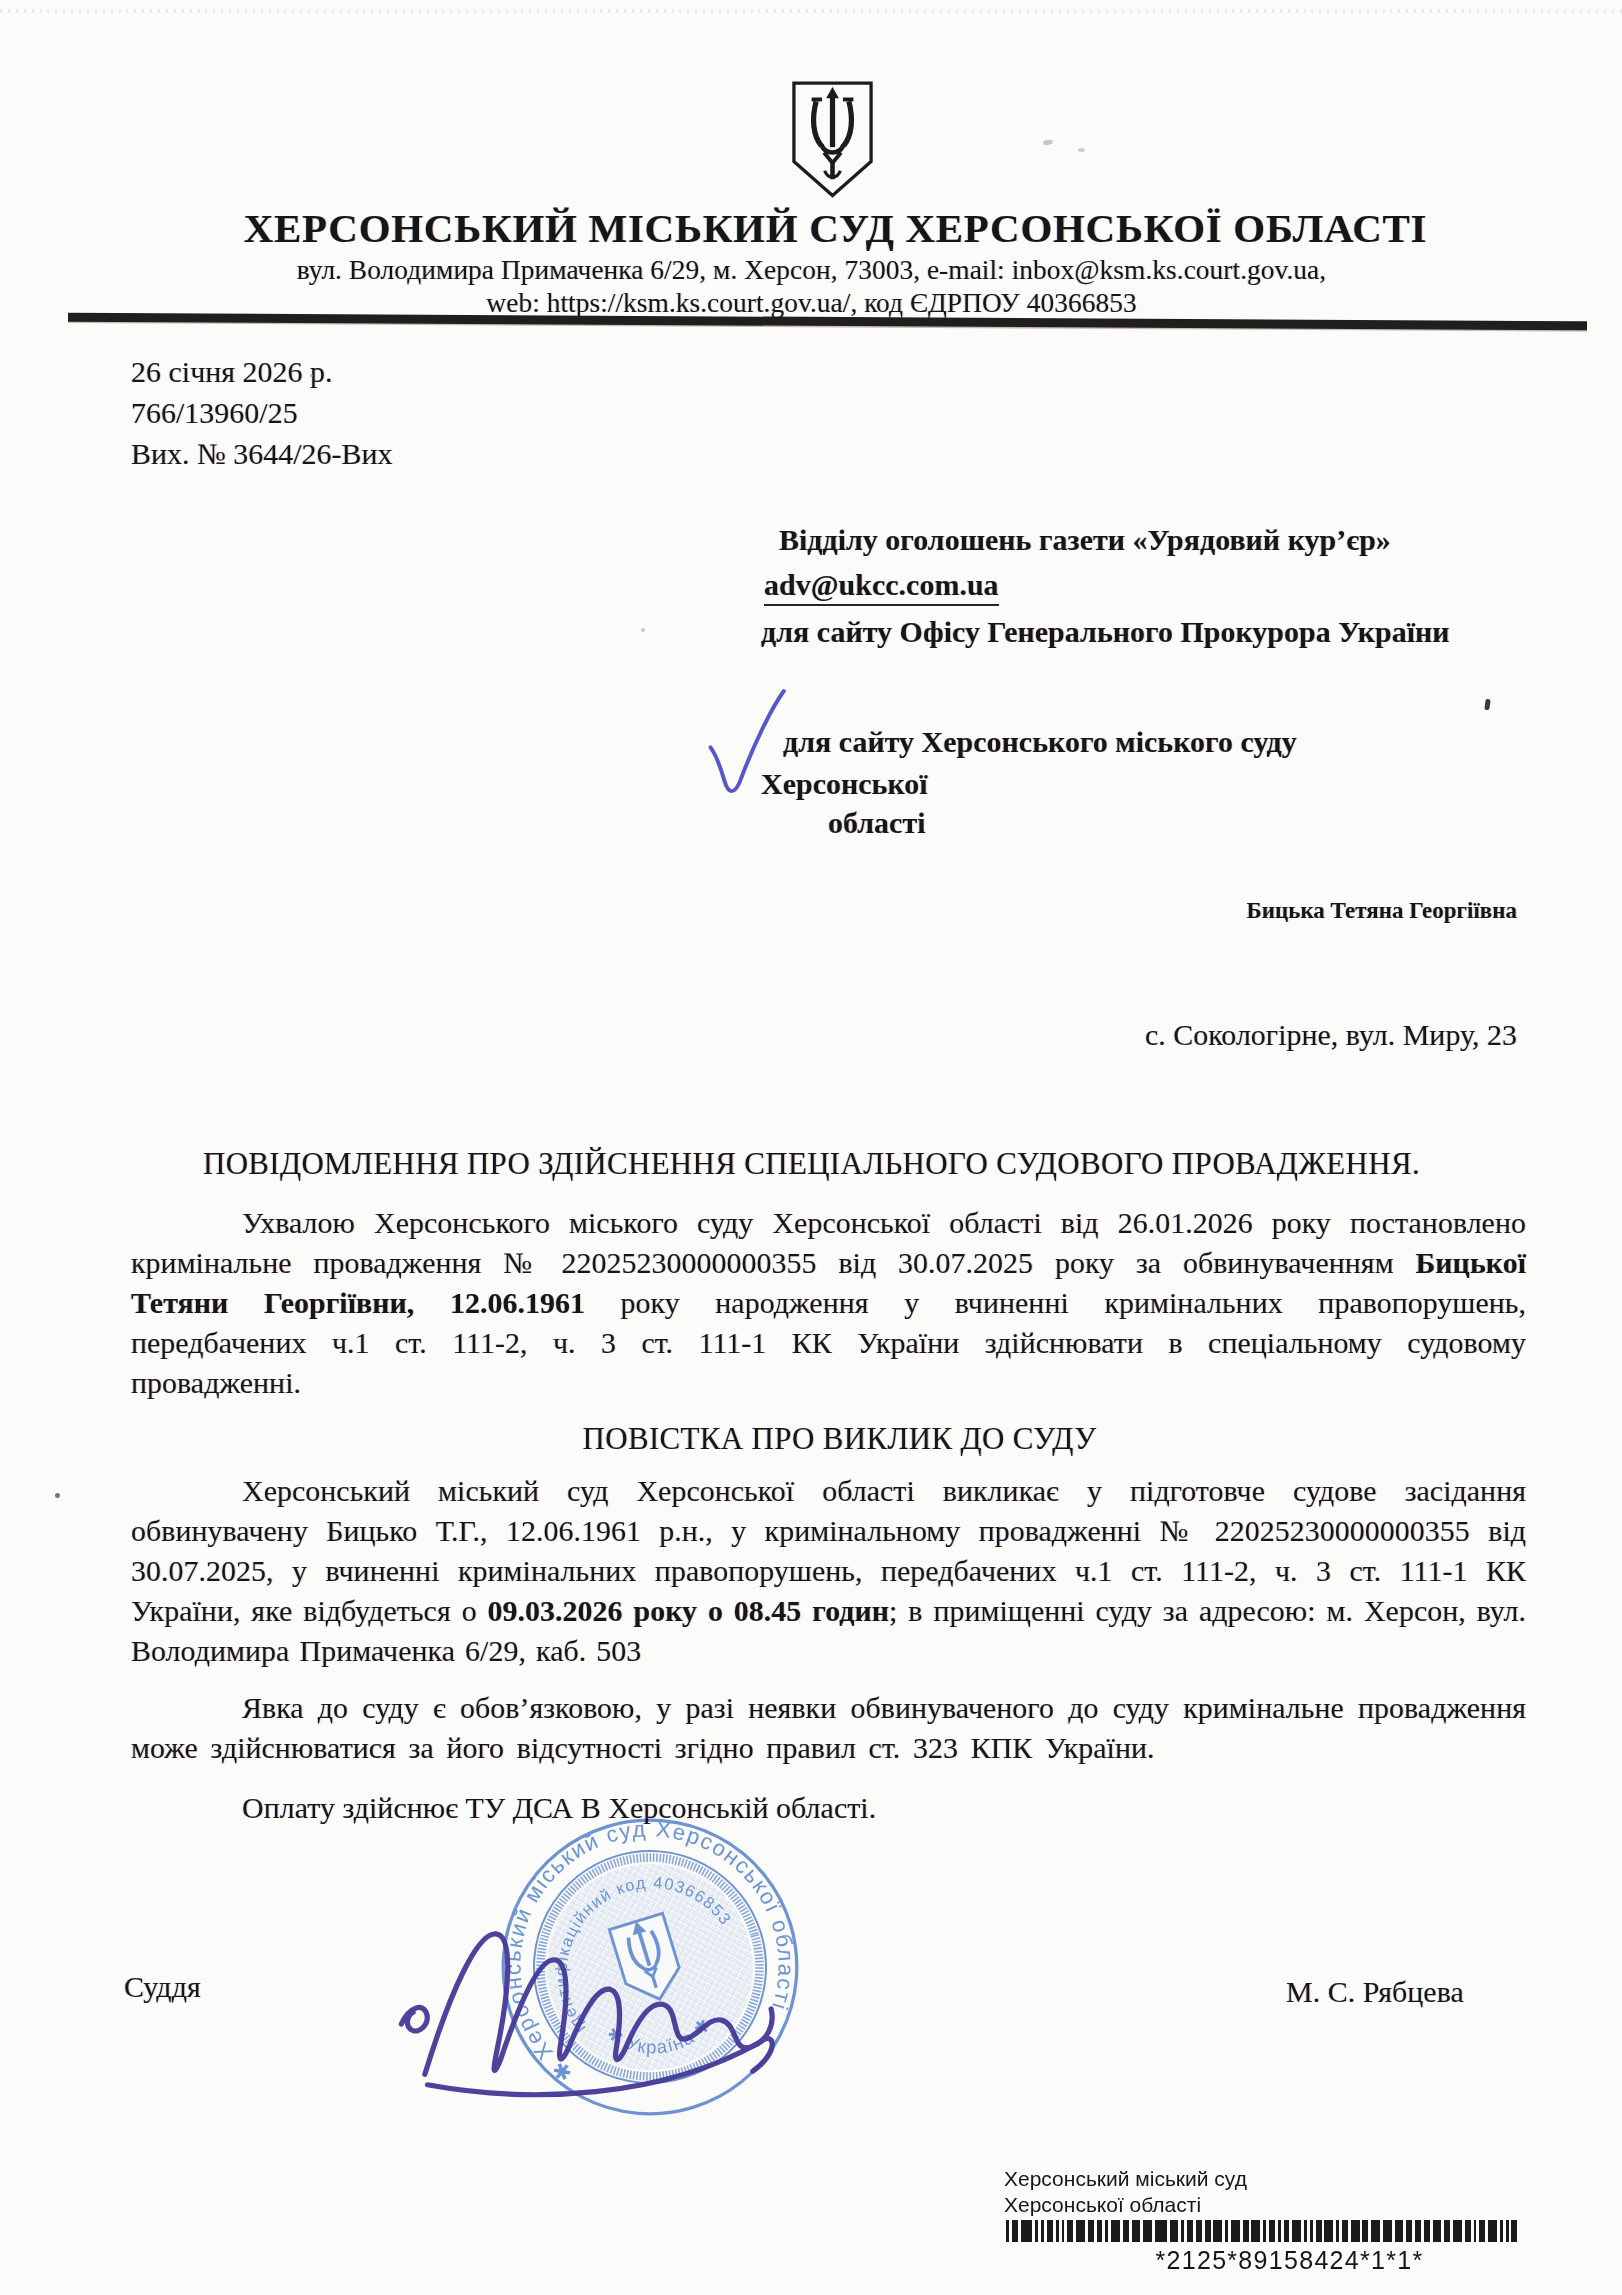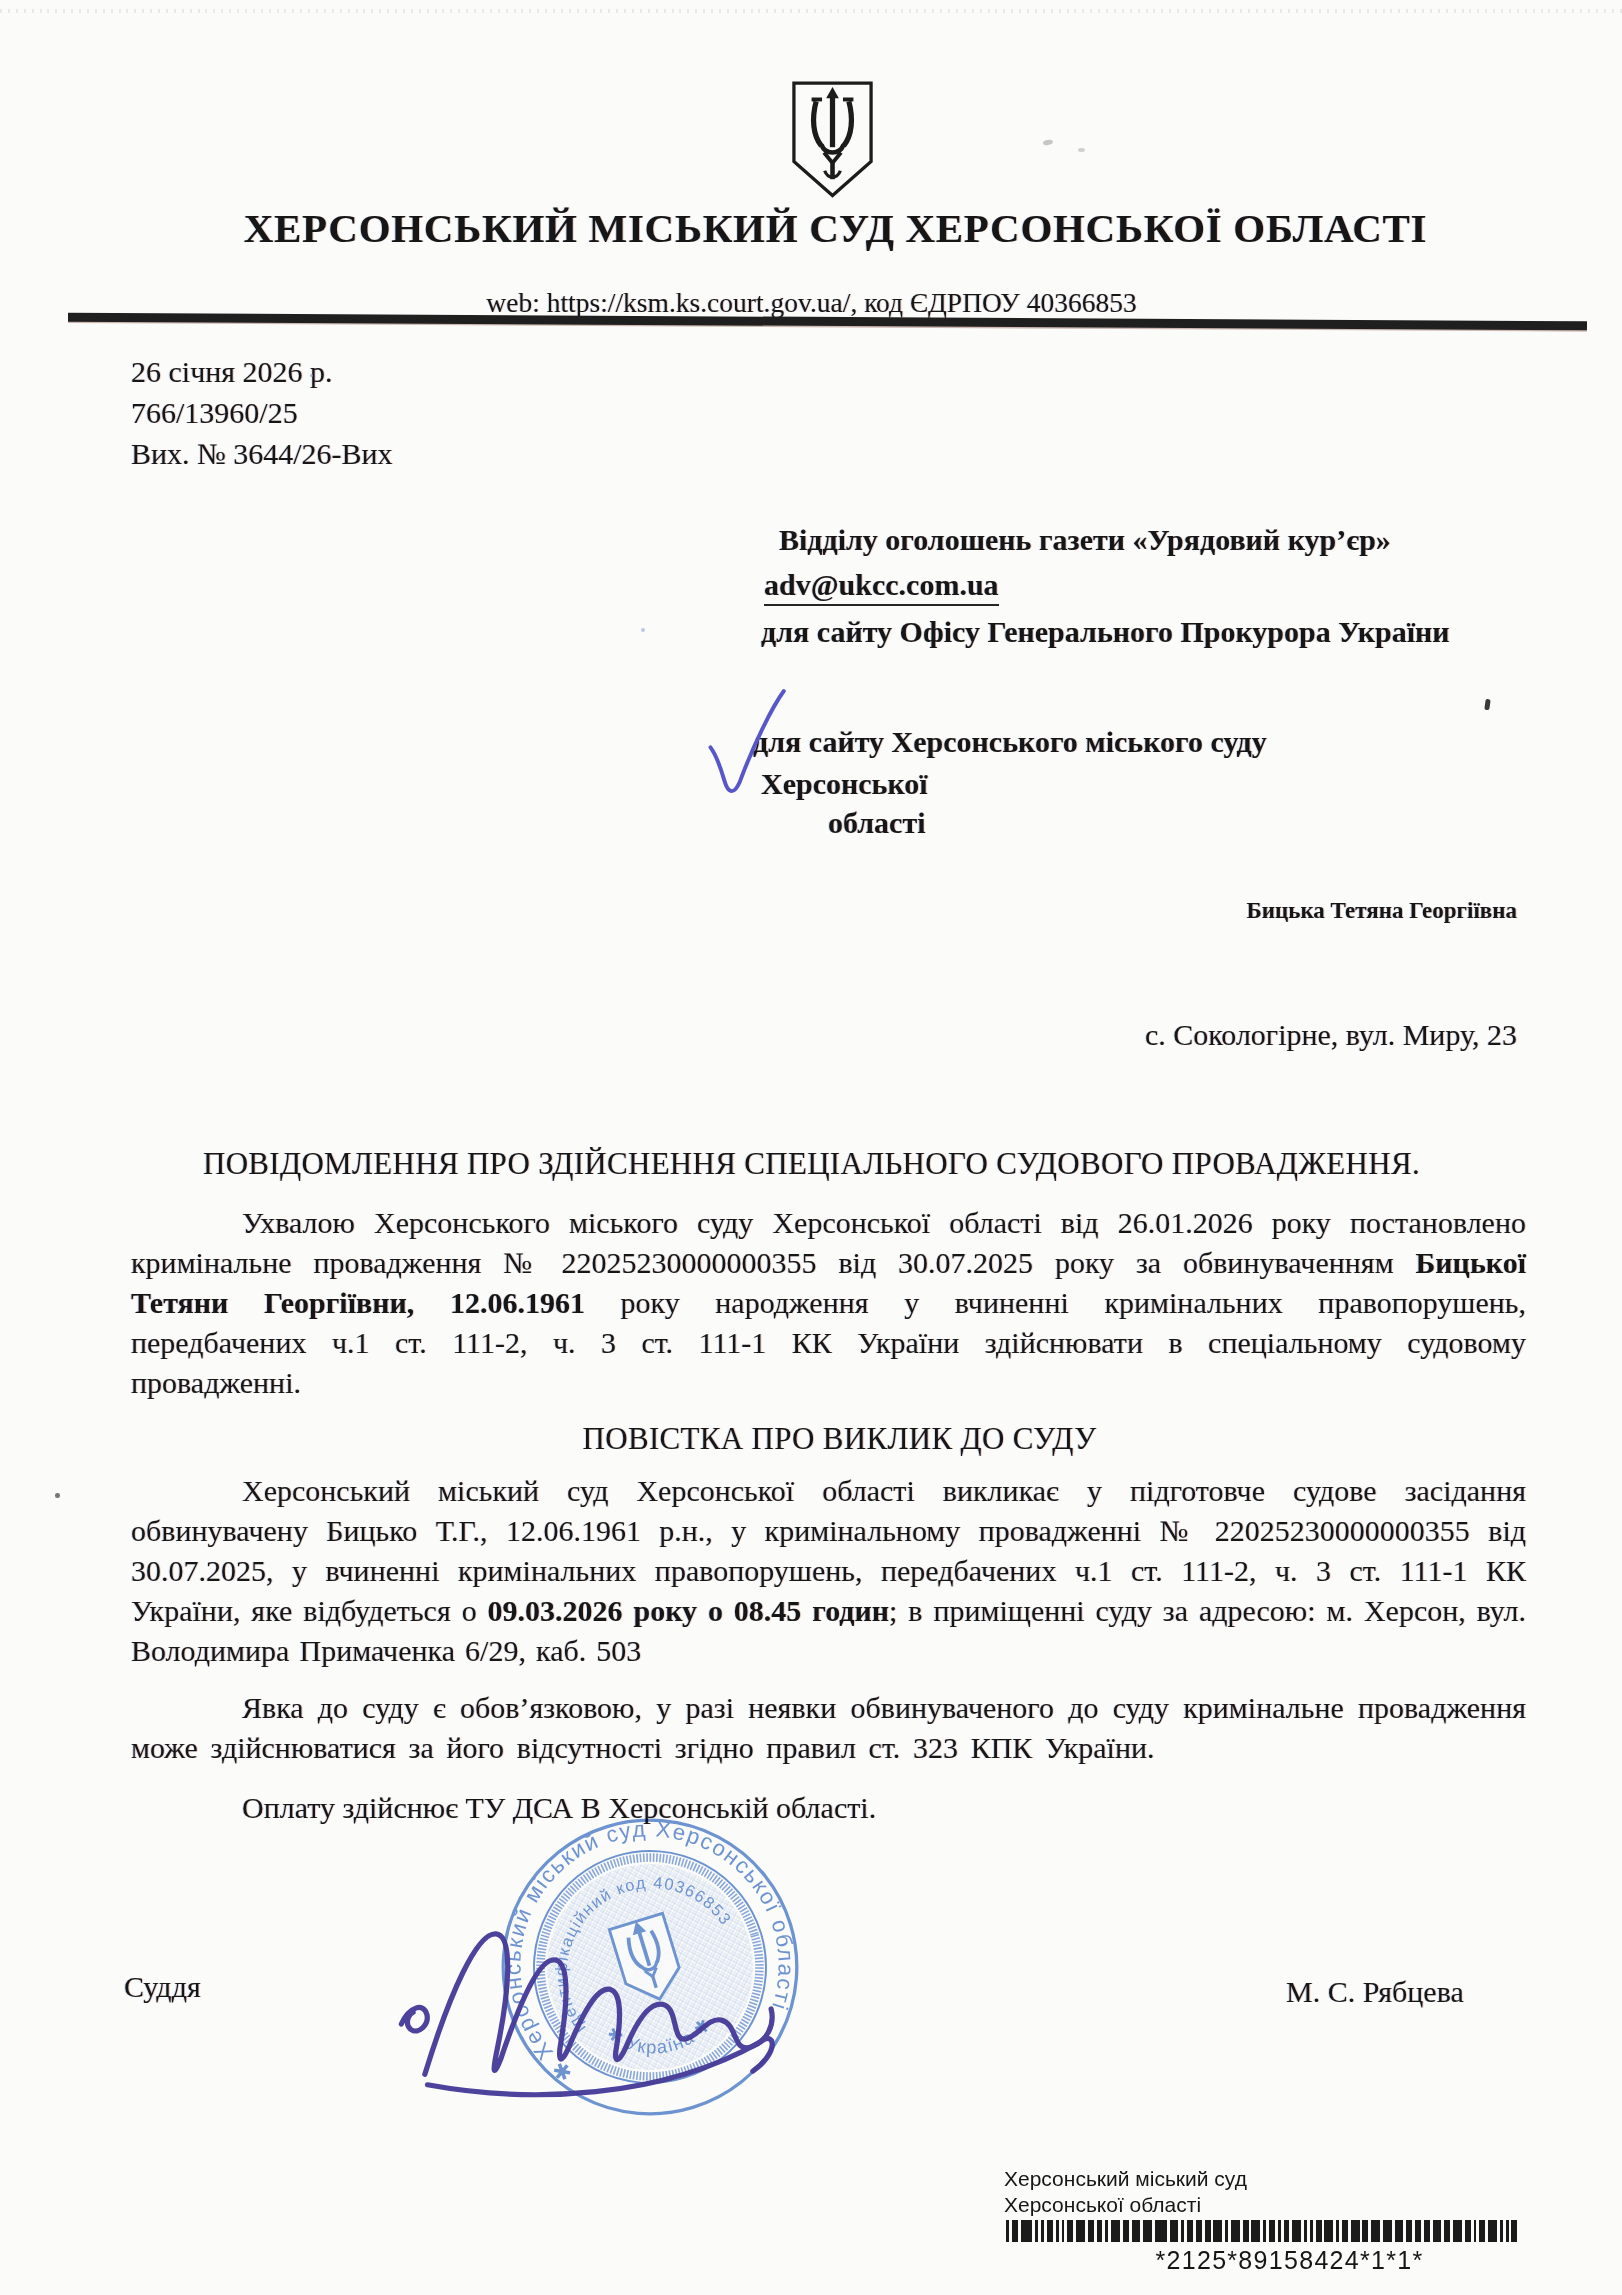--- a/index.html
+++ b/index.html
@@ -47,33 +47,34 @@
       <path d="M90,34 C97,60 95,86 82,102" stroke-width="8"></path>
       <path d="M81,31 H97" stroke-width="6"></path>
       <path d="M48,100 C54,116 76,116 82,100" stroke-width="7"></path>
       <path d="M52,112 L65,128 L78,112" stroke-width="6"></path>
       <path d="M65,128 V153" stroke-width="7"></path>
       <path d="M53,140 C58,153 72,153 77,140" stroke-width="5"></path>
     </g>
   </svg>
 
   <div class="abs center t b courtname">ХЕРСОНСЬКИЙ МІСЬКИЙ СУД ХЕРСОНСЬКОЇ ОБЛАСТІ</div>
+  <div class="abs center t addr1">вул. Володимира Примаченка  6/29, м. Херсон, 73003, e-mail: inbox@ksm.ks.court.gov.ua,</div>
   <div class="abs center t addr2">web: https://ksm.ks.court.gov.ua/, код ЄДРПОУ 40366853</div>
   <div class="abs rule"></div>
 
   <div class="abs meta t">
     <div>26 січня 2026 р.</div>
     <div>766/13960/25</div>
     <div>Вих. № 3644/26-Вих</div>
   </div>
 
   <div class="abs recip t" style="left:779px;top:523px;">Відділу оголошень газети «Урядовий кур’єр»</div>
   <div class="abs recip t" style="left:764px;top:568px;border-bottom:2.6px solid #262626;padding-bottom:2px;">adv@ukcc.com.ua</div>
   <div class="abs recip t" style="left:761px;top:615px;">для сайту Офісу Генерального Прокурора України</div>
-  <div class="abs recip t" style="left:753px;top:725px;">для сайту Херсонського міського суду</div>
+  <div class="abs recip t" style="left:783px;top:725px;">для сайту Херсонського міського суду</div>
   <div class="abs recip t" style="left:761px;top:767px;">Херсонської</div>
   <div class="abs recip t" style="left:828px;top:806px;">області</div>
 
   <svg class="abs" style="left:694px;top:674px;" width="105" height="131" viewBox="1060 1030 160 200">
     <path d="M1197,1056 C1178,1082 1150,1140 1130,1194 C1121,1215 1112,1213 1106,1192 C1099,1168 1091,1150 1085,1142" fill="none" stroke="#5757c9" stroke-width="6" stroke-linecap="round"></path>
   </svg>
 
   <div class="abs addressee t b" style="top:898px;font-size:23px;">Бицька Тетяна Георгіївна</div>
   <div class="abs addressee t" style="top:1018px;">с. Сокологірне, вул. Миру, 23</div>
 

